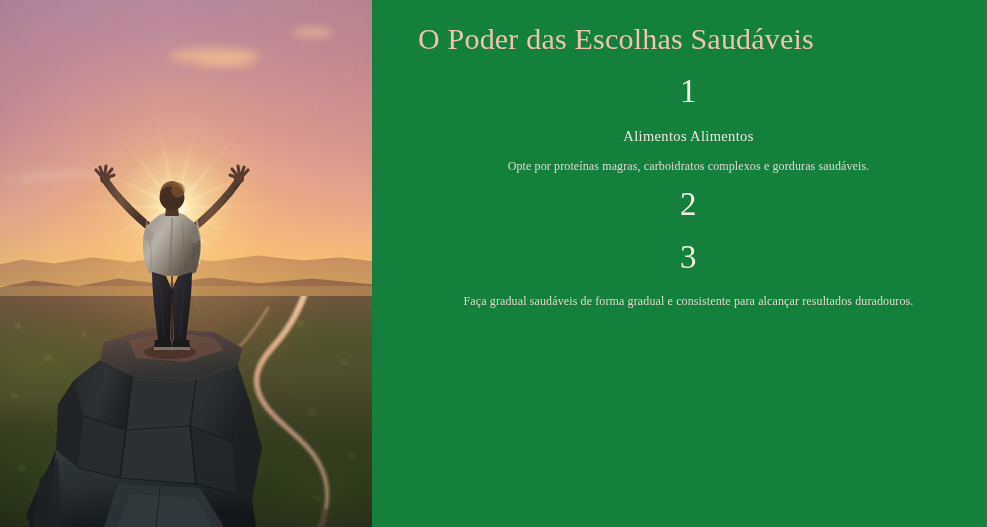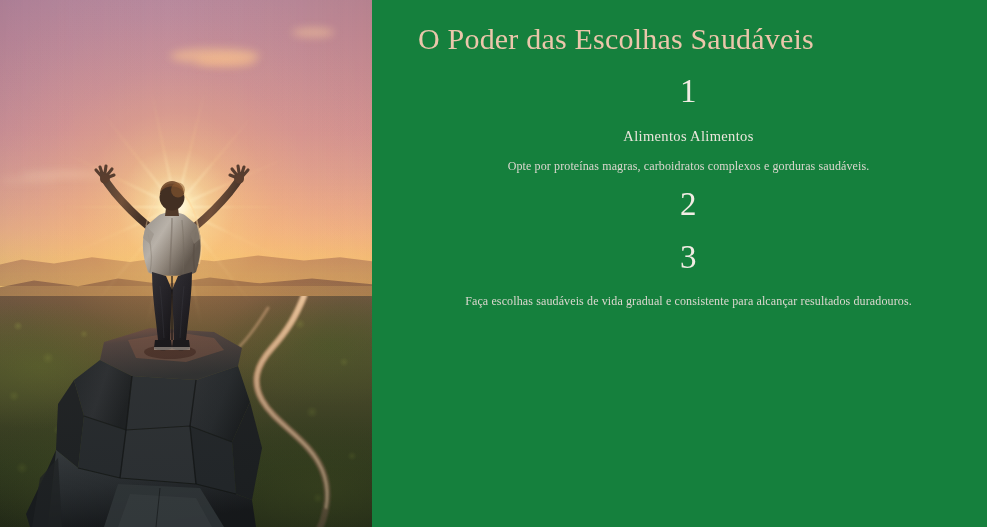--- a/index.html
+++ b/index.html
@@ -434,19 +434,19 @@
         <div class="step-heading">Alimentos Alimentos</div>
         <div class="step-body">Opte por proteínas magras, carboidratos complexos e gorduras saudáveis.</div>
       </div>
 
       <div class="step">
         <div class="step-number">2</div>
       </div>
 
       <div class="step">
         <div class="step-number">3</div>
-        <div class="step-body">Faça escolhas saudáveis de vida gradual e consistente para alcançar resultados duradouros.</div>
+        <div class="step-body">Faça gradual saudáveis de forma gradual e consistente para alcançar resultados duradouros.</div>
       </div>
 
     </div>
   </div>
 
 </div>
 
 </body></html>

